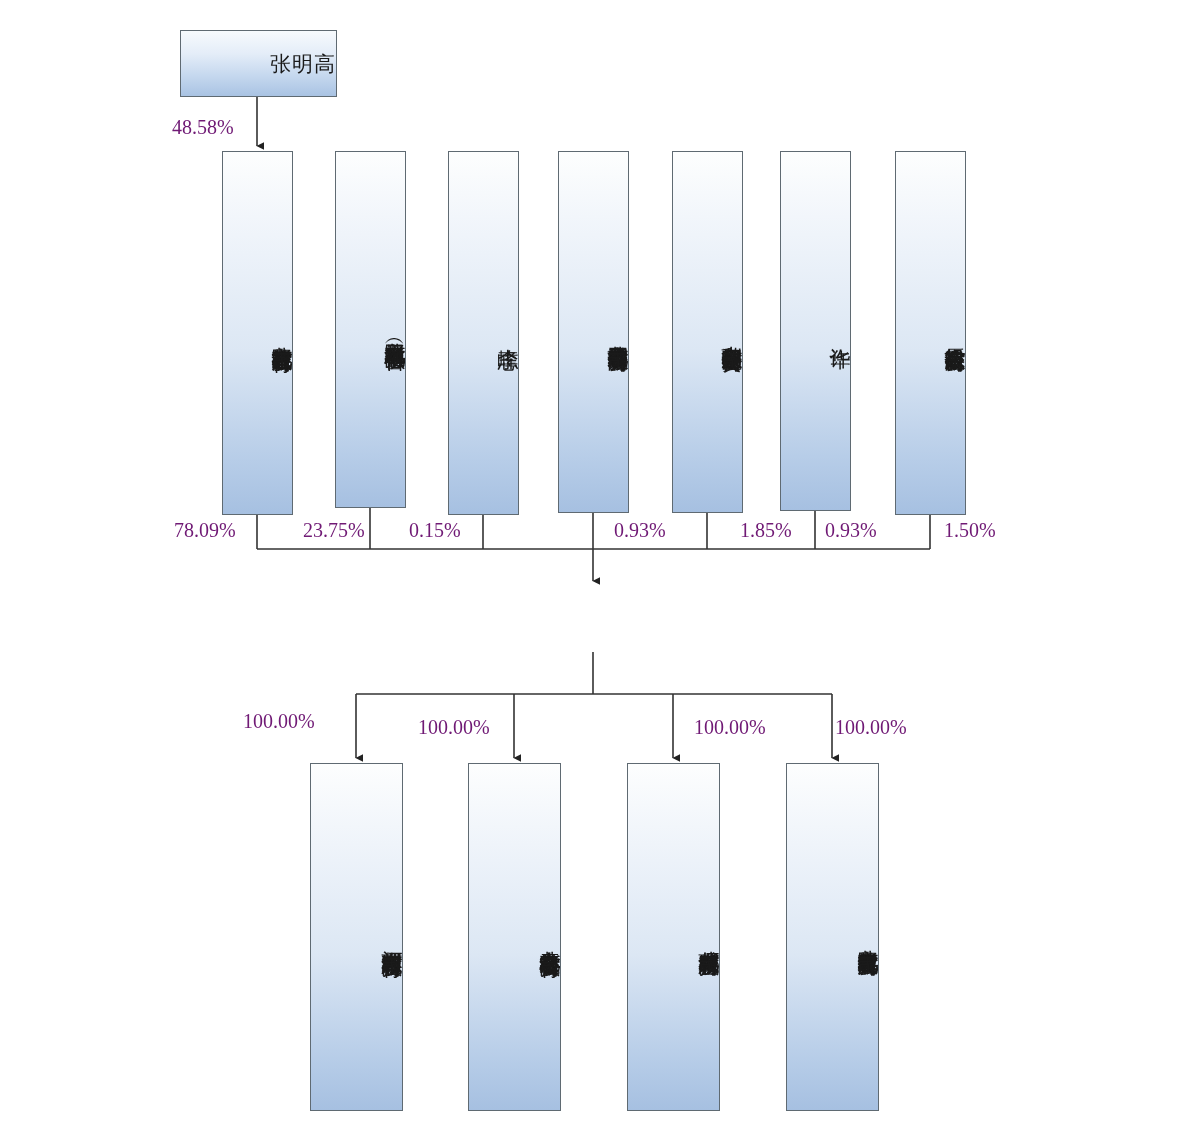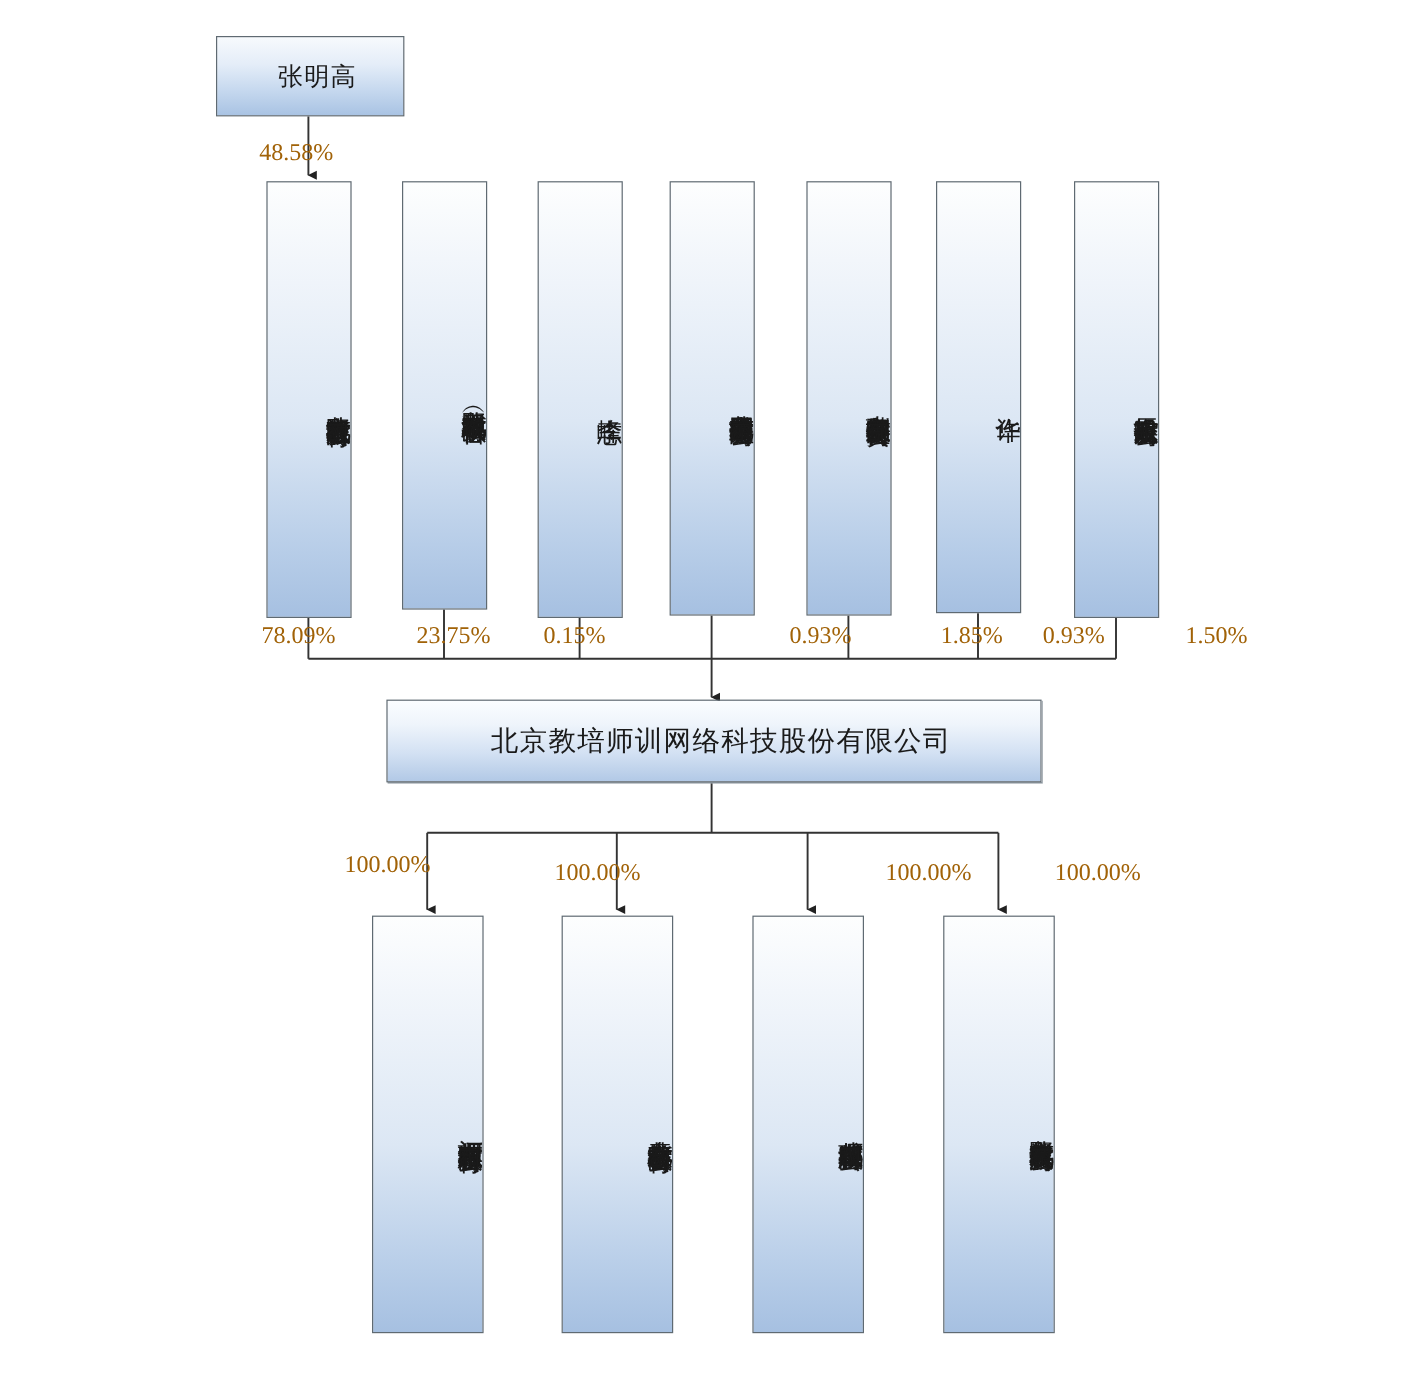--- a/index.html
+++ b/index.html
@@ -28,21 +28,21 @@
 
   
   .node {
     position: absolute;
     box-sizing: border-box;
     border: 1px solid #5f6a72;
     background: linear-gradient(to bottom, #fdfefe 0%, #f2f6fb 18%, #dce7f4 55%, #b7cde8 85%, #a6c0e1 100%);
     color: #1a1a1a;
     display: flex;
     align-items: center;
-    justify-content: center;
+    justify-content: flex-end;
     overflow: hidden;
     padding-left: 12px;
   }
   .node.horiz {
     font-size: 21px;
     letter-spacing: 1px;
   }
   .node.vert {
     writing-mode: vertical-rl;
     text-orientation: upright;
@@ -63,24 +63,23 @@
   }
   .node.core {
     background: linear-gradient(to bottom, #fbfdff 0%, #eef4fb 30%, #d3e1f3 65%, #b2c9e6 100%);
     box-shadow: 1px 1px 0 #9aa3ab;
   }
 
   
   .pct {
     position: absolute;
     font-size: 20px;
-    color: #a16207;
+    color: #701a75;
     white-space: nowrap;
     font-family: "Liberation Serif", "DejaVu Serif", serif;
-    margin-left: 44px;
   }
 </style>
 </head>
 <body>
 
 <div id="canvas">
 
   <svg id="wires" viewBox="0 0 1178 1144" xmlns="http://www.w3.org/2000/svg">
     <defs>
       <marker id="arrow" markerWidth="9" markerHeight="9" refX="4.3" refY="7.6" orient="auto" markerUnits="userSpaceOnUse">
@@ -146,23 +145,20 @@
   </div>
 
   <div class="pct" style="left:174px; top:519px;">78.09%</div>
   <div class="pct" style="left:303px; top:519px;">23.75%</div>
   <div class="pct" style="left:409px; top:519px;">0.15%</div>
   <div class="pct" style="left:614px; top:519px;">0.93%</div>
   <div class="pct" style="left:740px; top:519px;">1.85%</div>
   <div class="pct" style="left:825px; top:519px;">0.93%</div>
   <div class="pct" style="left:944px; top:519px;">1.50%</div>
 
-  <div class="node horiz core" style="left:322px; top:583px; width:546px; height:69px; font-size:23px;">
-    <span>北京教培师训网络科技股份有限公司</span>
-  </div>
 
   <div class="pct" style="left:243px; top:710px;">100.00%</div>
   <div class="pct" style="left:418px; top:716px;">100.00%</div>
   <div class="pct" style="left:694px; top:716px;">100.00%</div>
   <div class="pct" style="left:835px; top:716px;">100.00%</div>
 
   <div class="node vert" style="left:310px; top:763px; width:93px; height:348px;">
     <span class="vtext">河南东师理想教育科技有限公司</span>
   </div>
 

